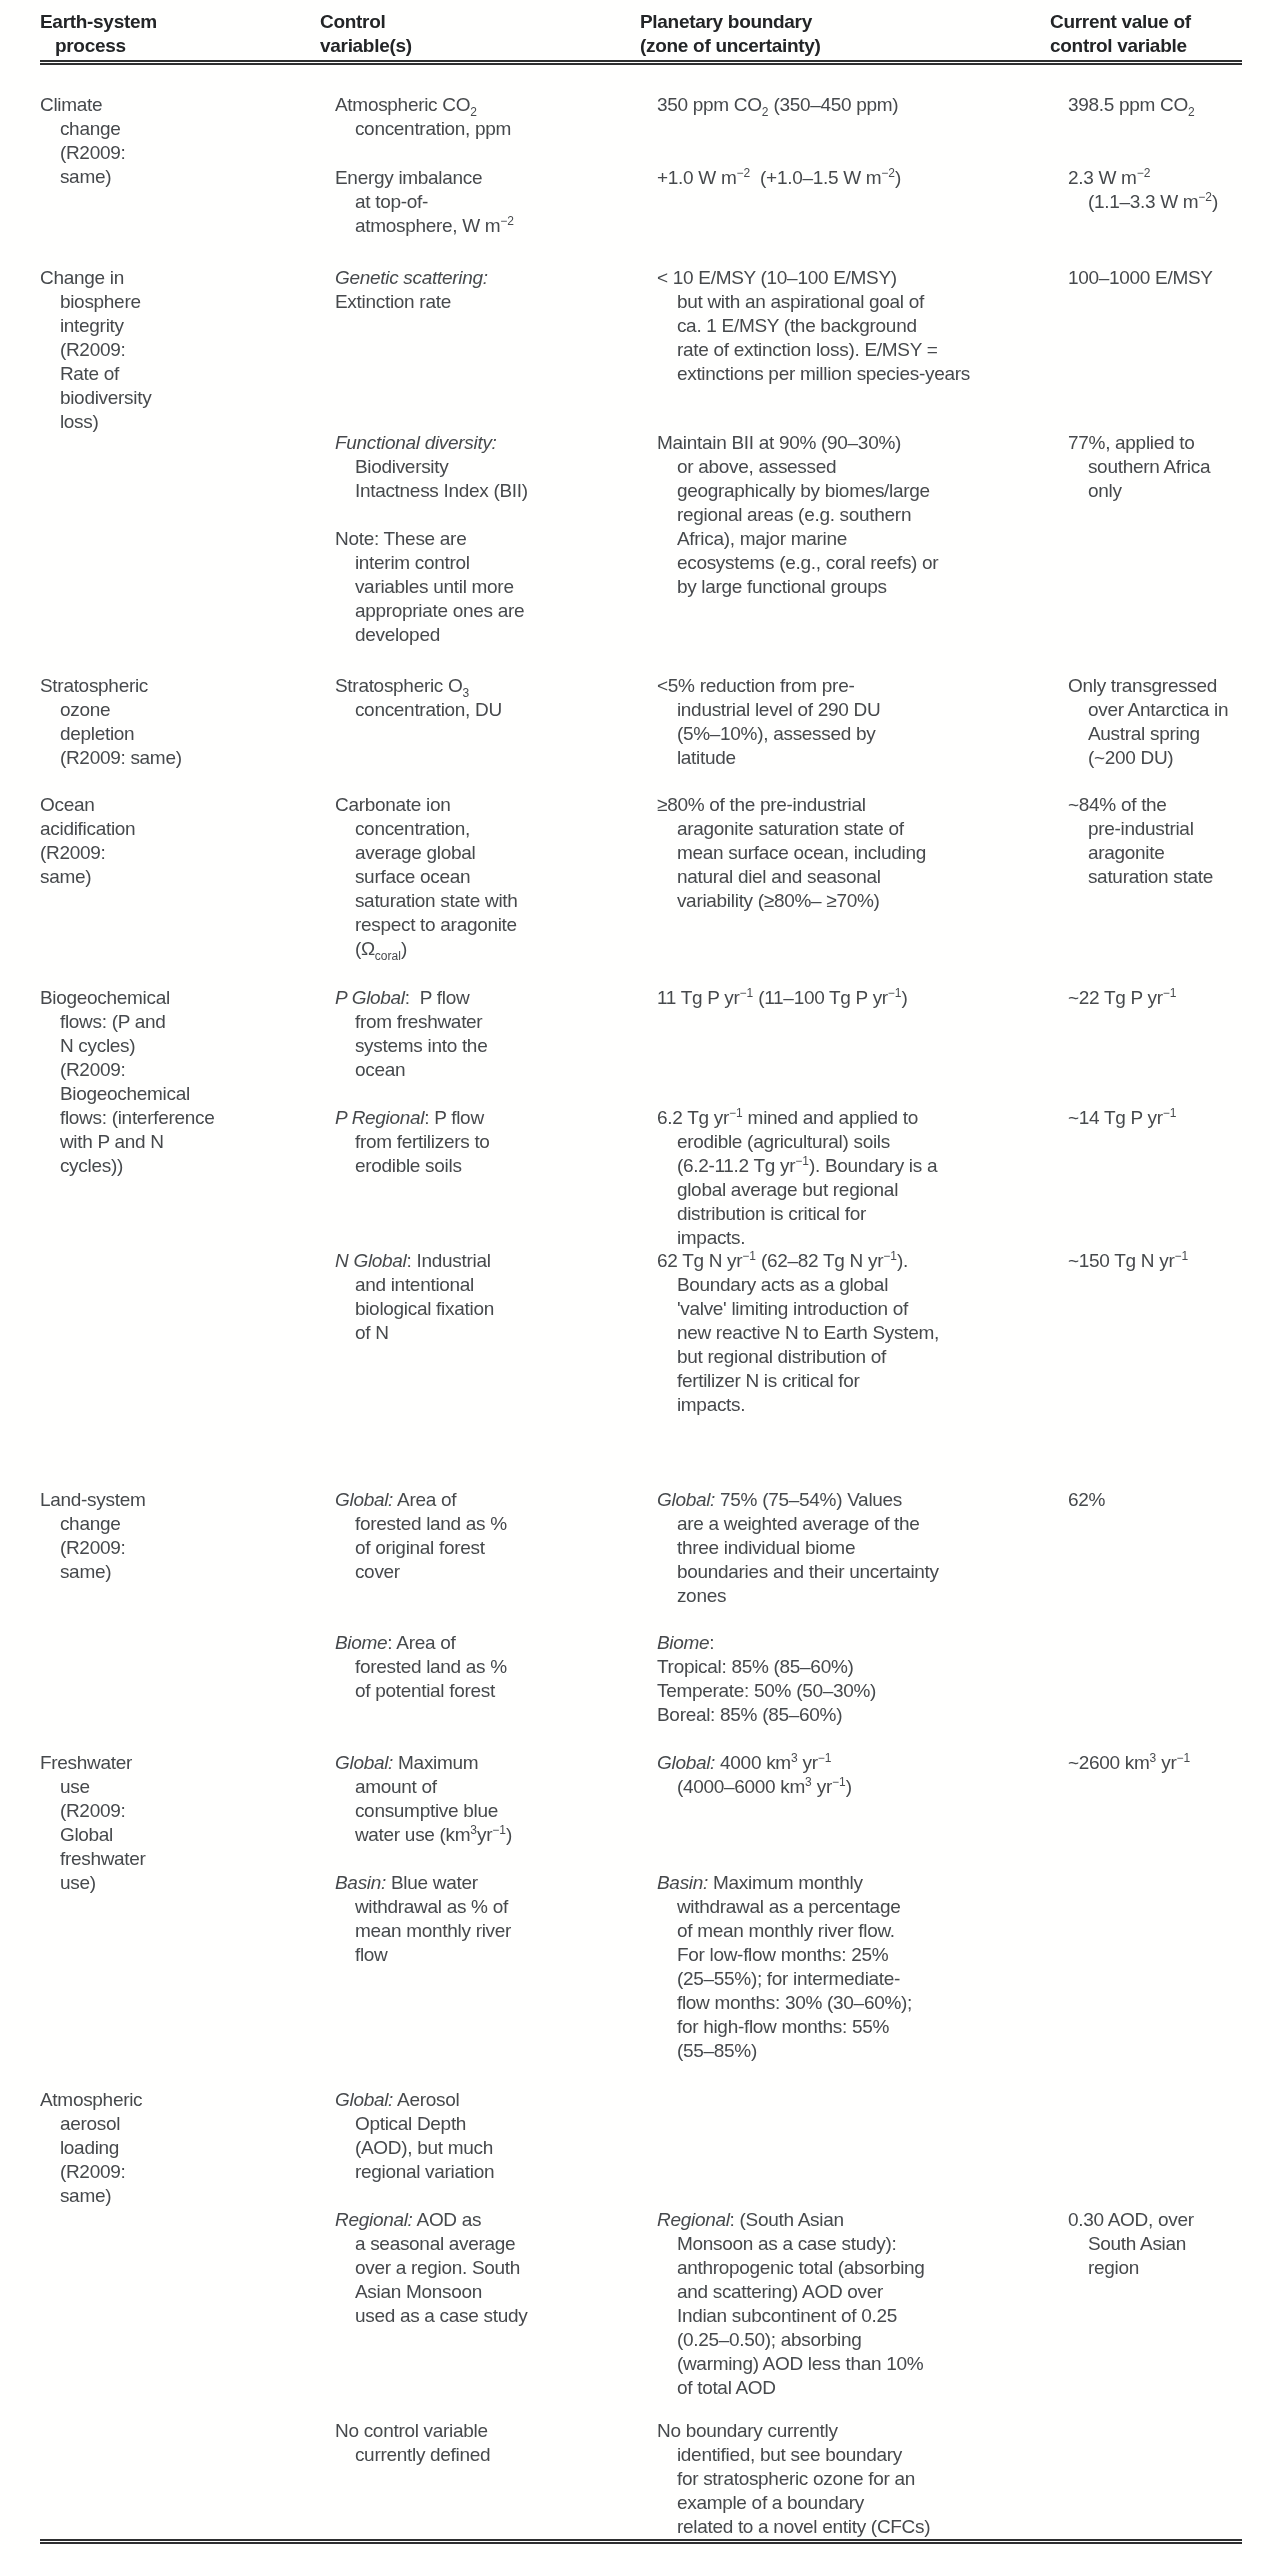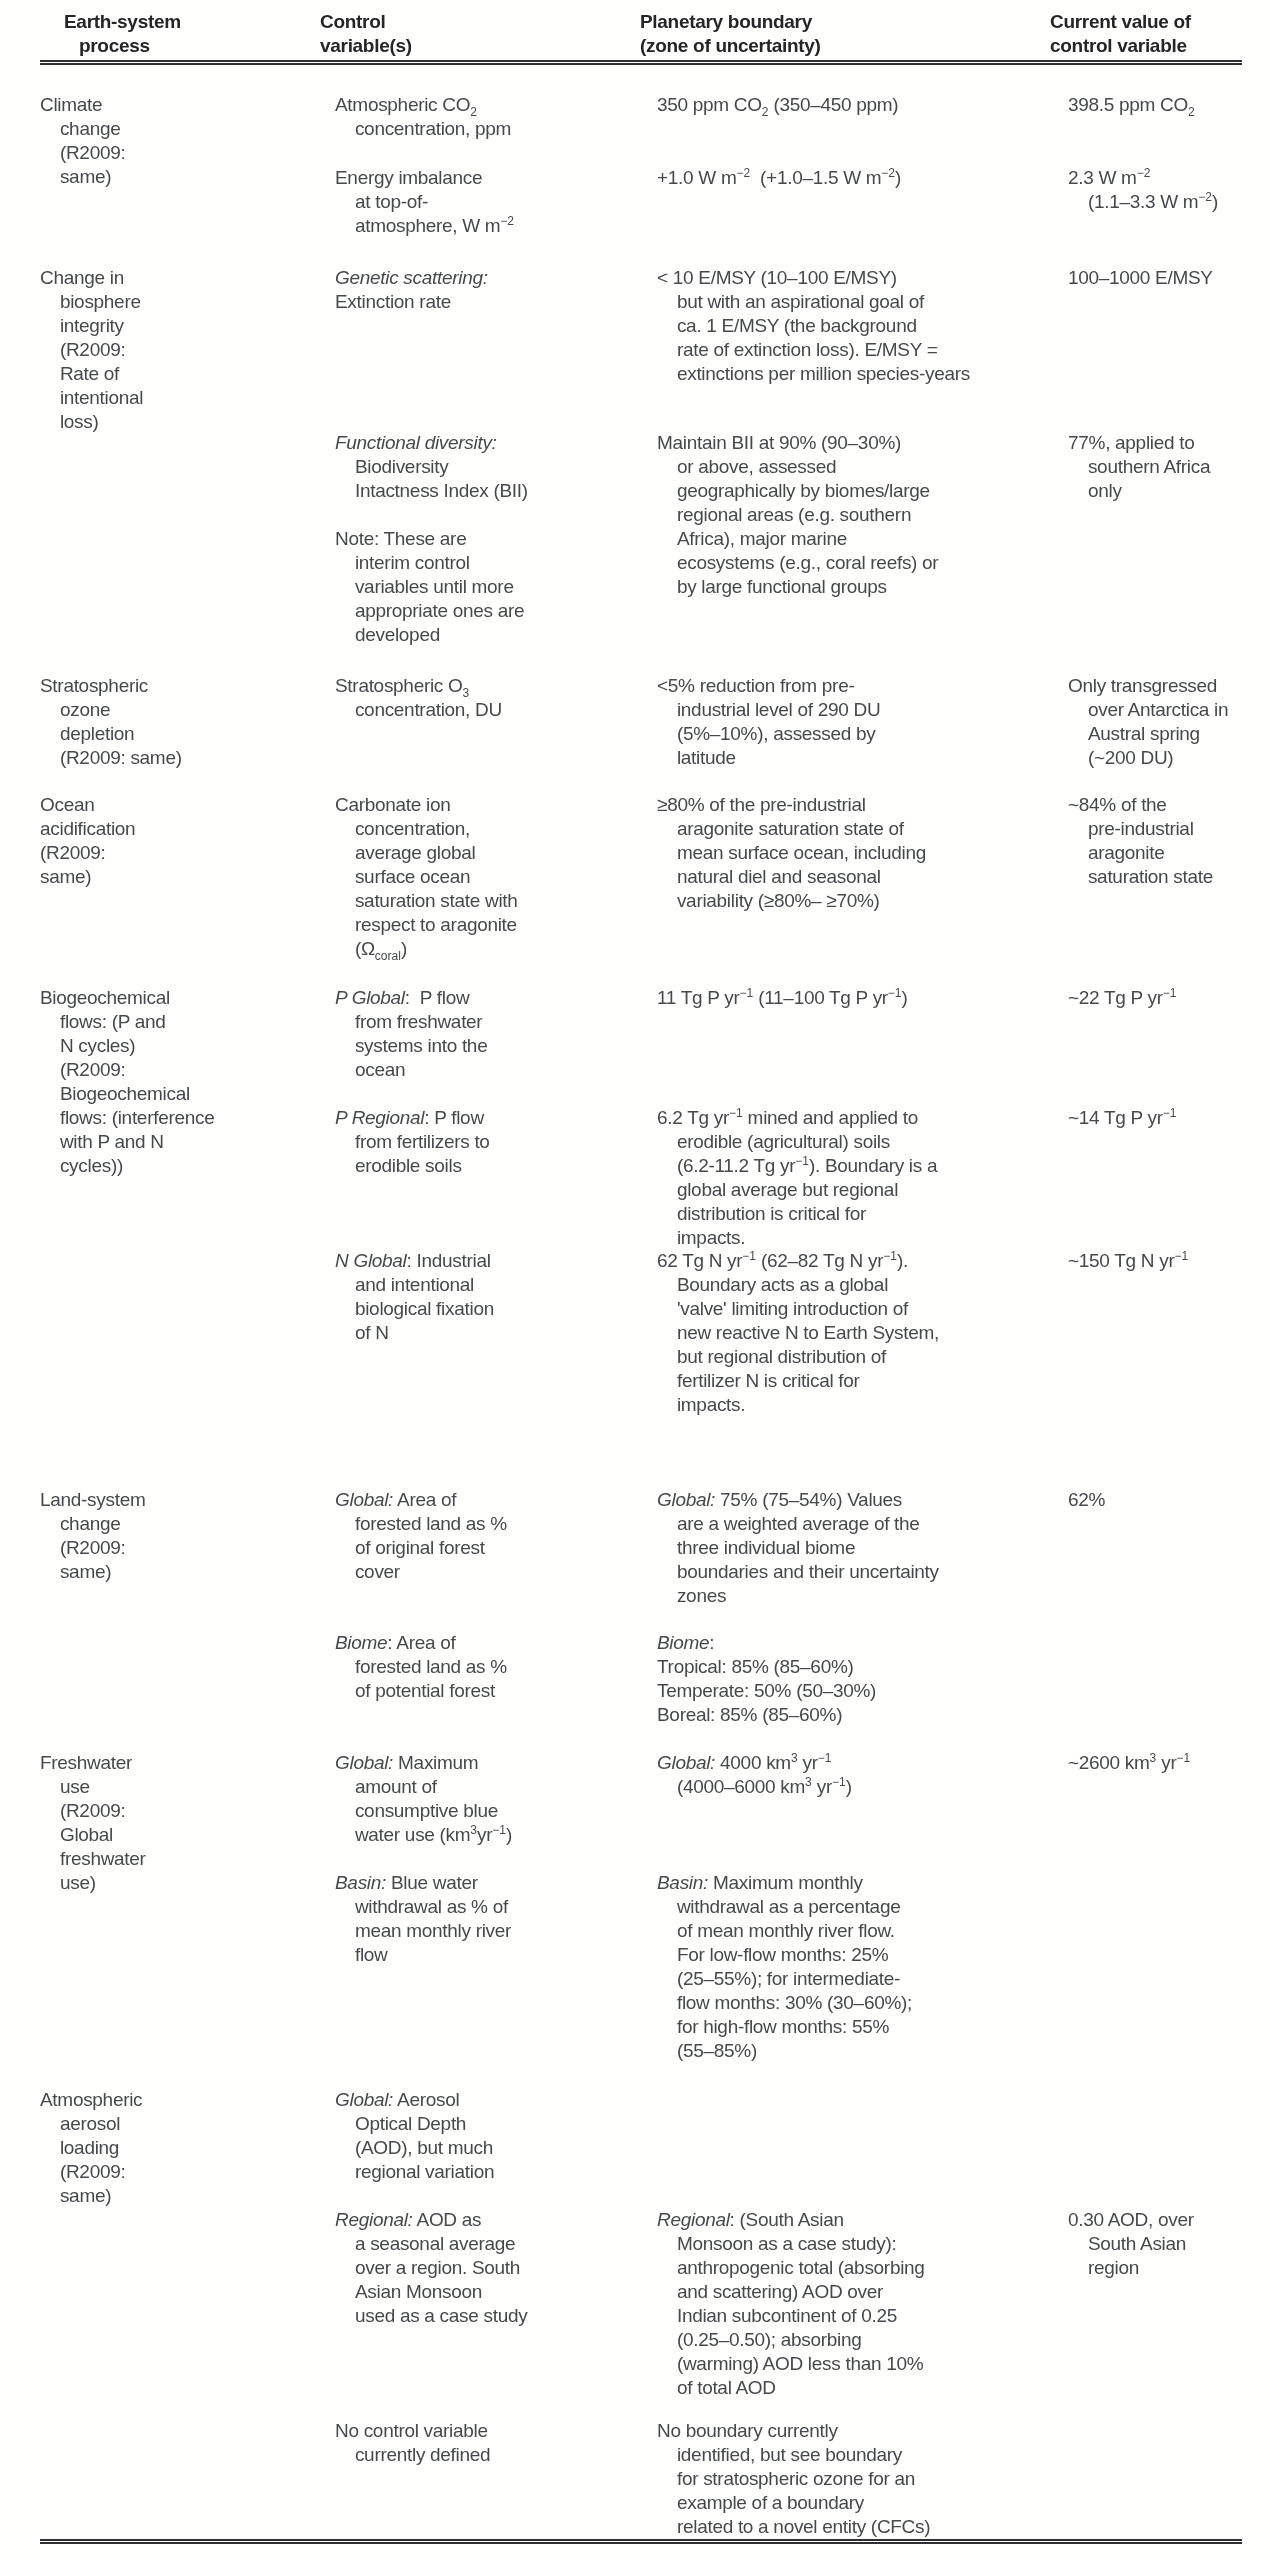--- a/index.html
+++ b/index.html
@@ -27,21 +27,21 @@
     line-height:24px;
     white-space:pre-wrap;
     letter-spacing:-0.3px;
   }
   .cell sup{font-size:12px;line-height:0;vertical-align:super;letter-spacing:0;}
   .cell sub{font-size:12px;line-height:0;vertical-align:sub;letter-spacing:0;}
   .c1{left:40px;width:280px;}
   .c2{left:335px;width:295px;}
   .c3{left:657px;width:430px;}
   .c4{left:1068px;width:195px;}
-  .h1{left:40px;top:10px;width:240px;margin-left:24px;}
+  .h1{left:40px;top:10px;width:240px;}
   .h2{left:320px;top:10px;width:230px;}
   .h3{left:640px;top:10px;width:330px;}
   .h4{left:1050px;top:10px;width:212px;}
   .rule{
     position:absolute;
     left:40px;width:1202px;height:5px;
     border-top:2px solid #2e2f30;
     border-bottom:2px solid #2e2f30;
     box-sizing:border-box;
   }
@@ -74,21 +74,21 @@
     atmosphere, W m<sup>−2</sup></div>
   <div class="cell c3" style="top:166px">+1.0 W m<sup>−2</sup>  (+1.0–1.5 W m<sup>−2</sup>)</div>
   <div class="cell c4" style="top:166px">2.3 W m<sup>−2</sup>
     (1.1–3.3 W m<sup>−2</sup>)</div>
 
   <div class="cell c1" style="top:266px">Change in
     biosphere
     integrity
     (R2009:
     Rate of
-    intentional
+    biodiversity
     loss)</div>
   <div class="cell c2" style="top:266px"><i>Genetic scattering:</i>
 Extinction rate</div>
   <div class="cell c3" style="top:266px">&lt; 10 E/MSY (10–100 E/MSY)
     but with an aspirational goal of
     ca. 1 E/MSY (the background
     rate of extinction loss). E/MSY =
     extinctions per million species-years</div>
   <div class="cell c4" style="top:266px">100–1000 E/MSY</div>
   <div class="cell c2" style="top:431px"><i>Functional diversity:</i>

